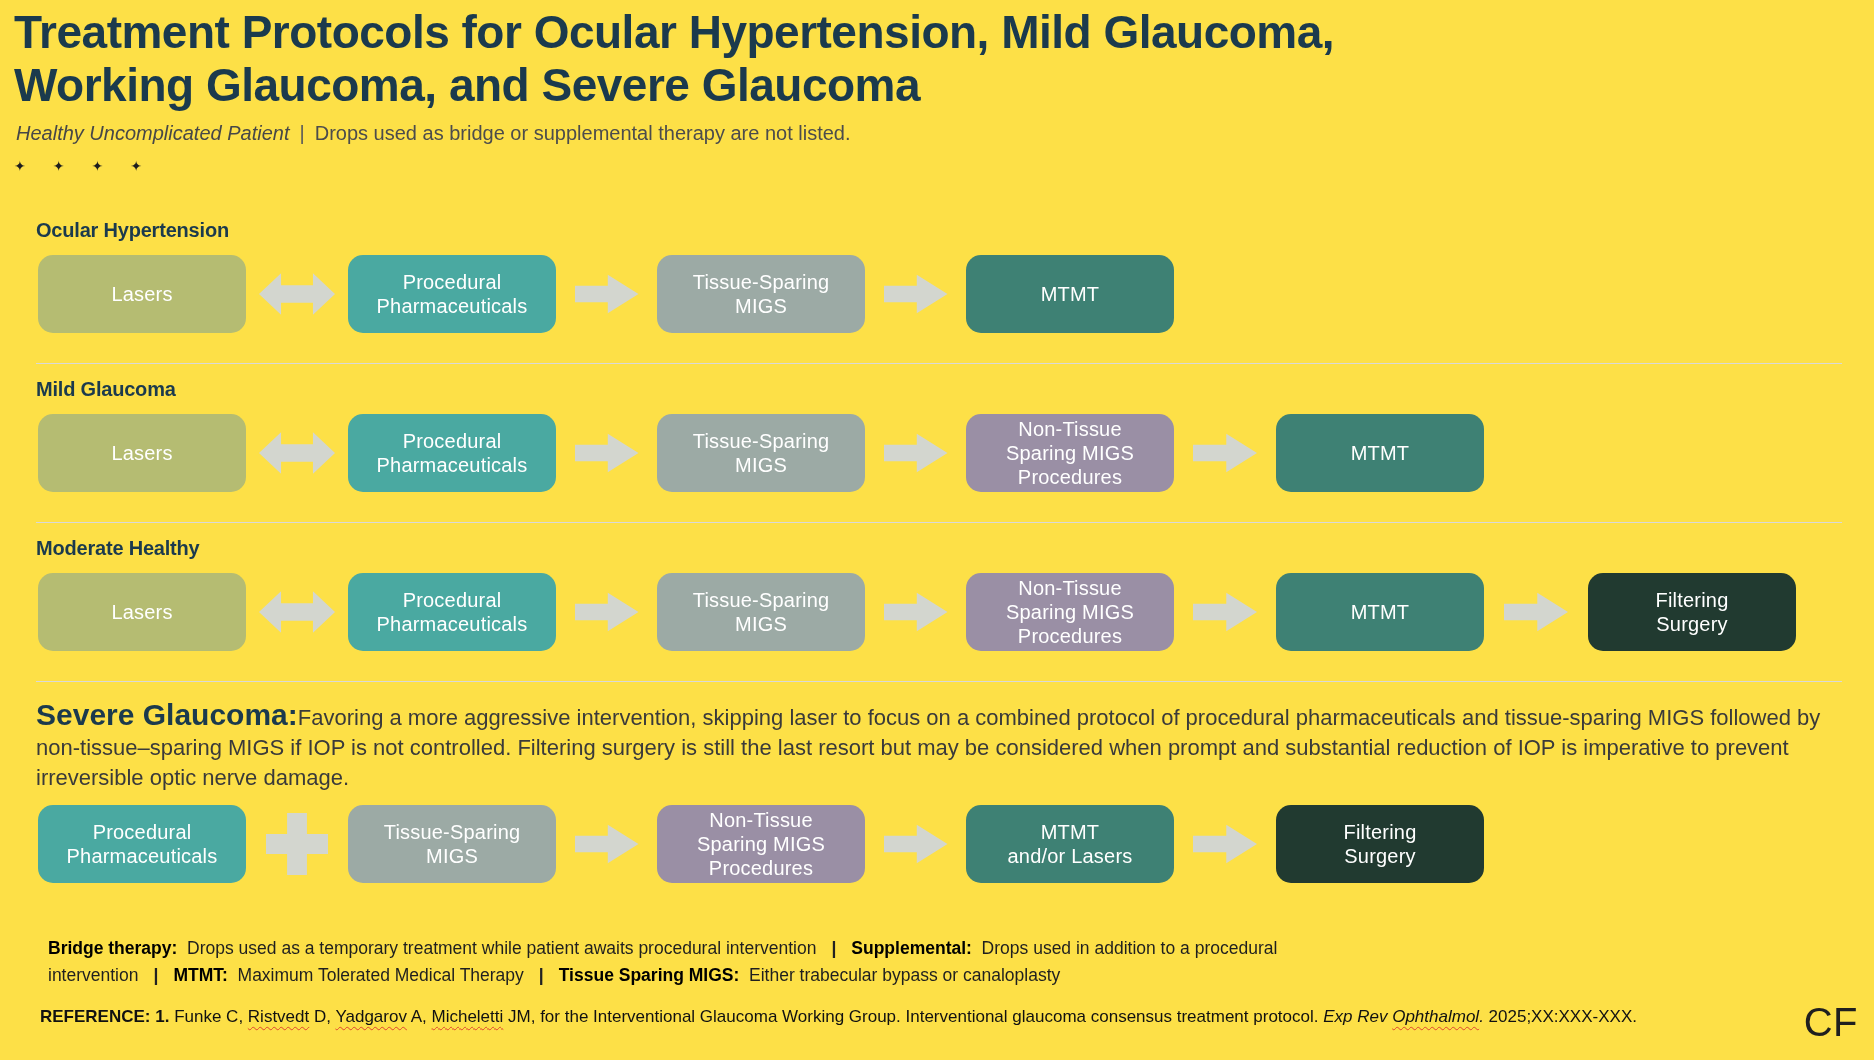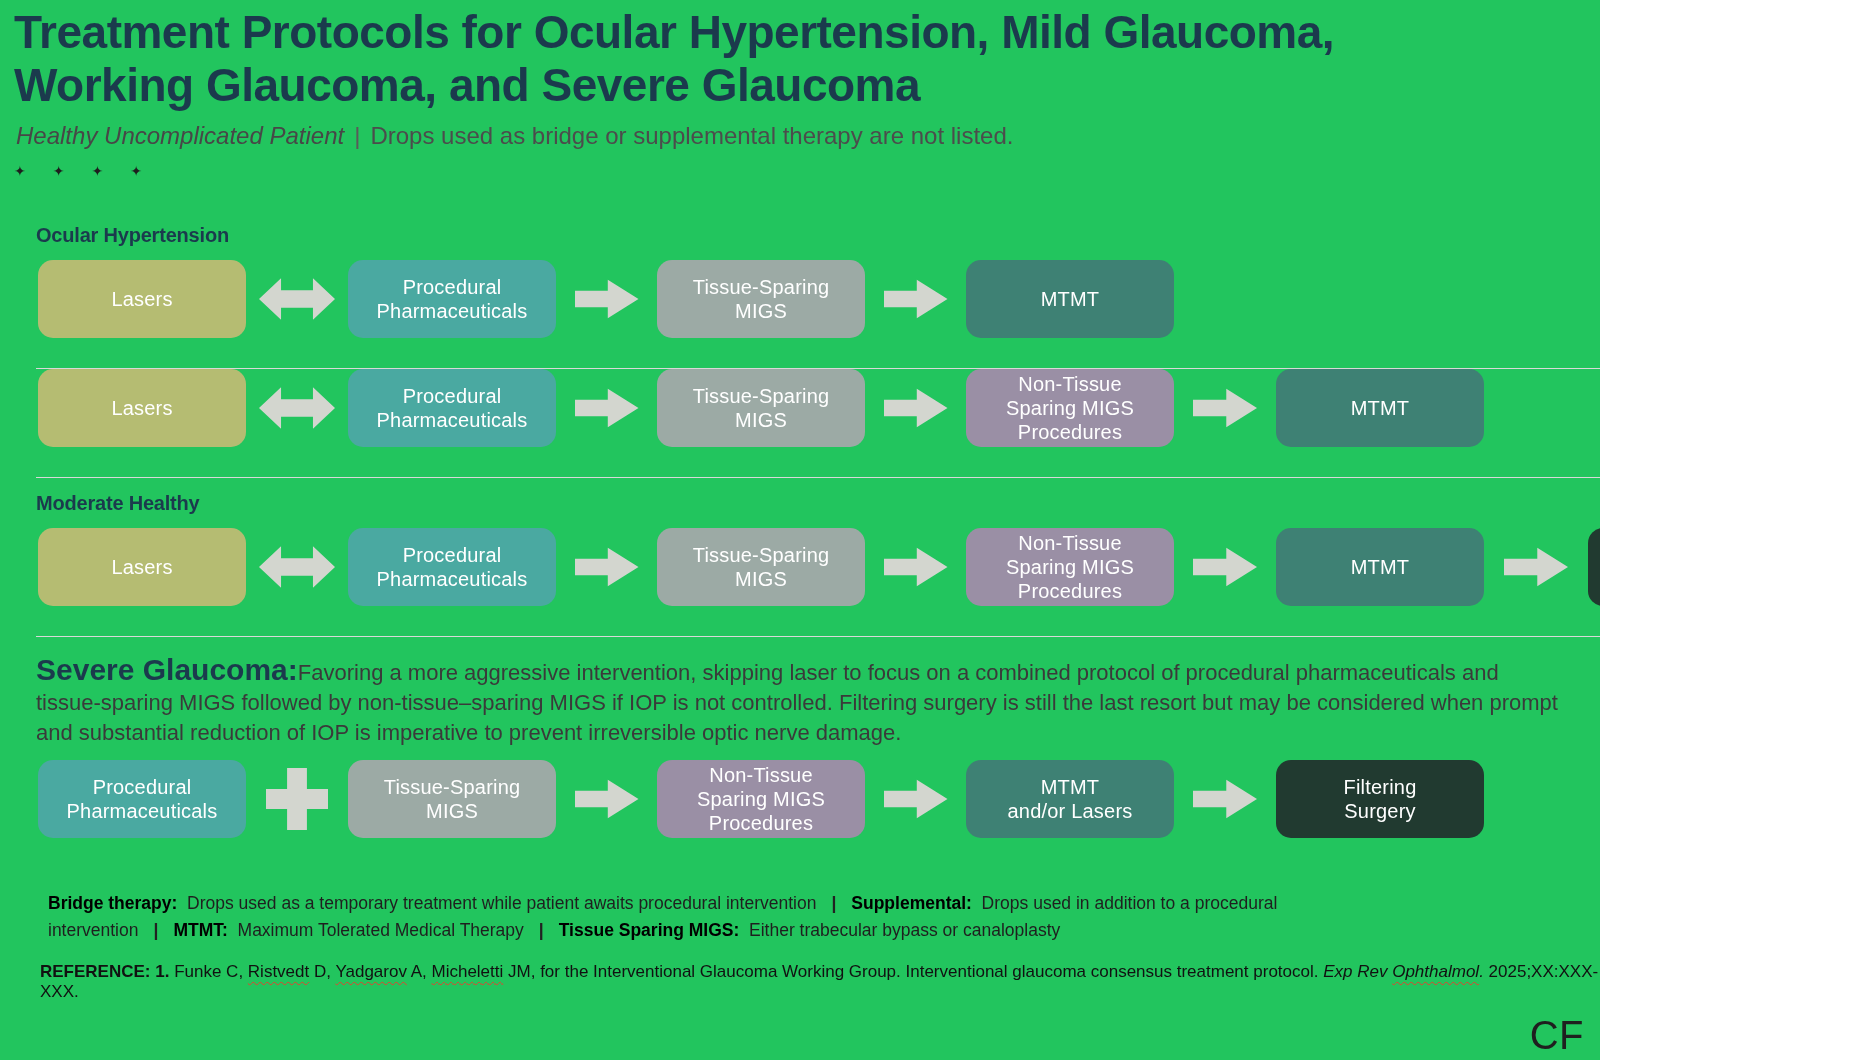--- a/index.html
+++ b/index.html
@@ -1,24 +1,24 @@
 <!DOCTYPE html>
 <html style="--lasers: #b5bc72; --procedural: #4aa9a1; --tissue: #9caaa5; --nontissue: #9a8fa5; --mtmt: #3e8174; --filtering: #213a30; --connector: #d3d6cf; --heading: #1b3a4d; --divider: #d9d9d9;"><head>
 <meta charset="utf-8">
 <style>
   :root{
     --lasers:#b5bc72; --procedural:#4aa9a1; --tissue:#9caaa5; --nontissue:#9a8fa5;
     --mtmt:#3e8174; --filtering:#213a30; --connector:#d3d6cf; --heading:#1b3a4d; --divider:#d9d9d9;
   }
   *{box-sizing:border-box;margin:0;padding:0;}
   body{background:#fff;font-family:"Liberation Sans",sans-serif;color:#222;}
-  .canvas{position:relative;width:1600px;height:1060px;background:#22c55e;overflow:hidden;}
+  .canvas{position:relative;width:1874px;height:1060px;background:#fde047;overflow:hidden;}
 
   h1.page-title{margin:6px 0 0 14px;font-size:46px;line-height:53px;font-weight:700;color:var(--heading);letter-spacing:-0.5px;}
-  .subtitle{margin:10px 0 0 16px;font-size:24px;color:#4c4c4c;}
+  .subtitle{margin:10px 0 0 16px;font-size:20px;color:#4c4c4c;}
   .subtitle .em{font-style:italic;color:#474747;}
   .subtitle .sep{margin:0 10px;color:#5a5a5a;font-weight:300;}
   .subtitle .note{color:#4c4c4c;}
   .marks{margin:12px 0 0 14px;height:20px;}
   .marks .mark{display:inline-block;margin-right:27px;font-size:14px;color:#1e1e1e;}
 
   .flow-sections{margin:0 0 0 36px;}
   .divider{height:1px;background:var(--divider);width:1806px;margin-top:30px;}
   h2.section-heading{font-size:20px;font-weight:700;color:var(--heading);margin:14px 0 13px 0;letter-spacing:-0.2px;}
   .section:first-child h2.section-heading{margin-top:42px;}
@@ -37,21 +37,21 @@
   .definitions{margin:52px 0 0 48px;max-width:1410px;font-size:17.5px;line-height:1.55;color:#222;}
   .def-term{font-weight:700;color:#000;text-align:right;}
   .def-text{color:#1f1f1f;}
   .def-sep{font-weight:700;margin:0 15px;}
 
   .reference{margin:18px 0 0 40px;font-size:17px;color:#111;}
   .reference .b{font-weight:700;}
   .reference .i{font-style:italic;}
   .squiggle{text-decoration-line:underline;text-decoration-style:wavy;text-decoration-color:#e0432e;text-decoration-thickness:1px;text-underline-offset:4px;}
 
-  .logo{position:absolute;right:16px;bottom:2px;font-size:40px;color:#1f1f1f;letter-spacing:0.5px;}
+  .logo{position:absolute;right:16px;bottom:15px;font-size:40px;color:#1f1f1f;letter-spacing:0.5px;}
 </style>
 </head>
 <body>
 
 <div class="canvas">
 
   <h1 class="page-title"><span>Treatment Protocols for Ocular Hypertension, Mild Glaucoma,</span><br><span>Working Glaucoma, and Severe Glaucoma</span></h1>
 
   <p class="subtitle">
     <span class="em">Healthy Uncomplicated Patient</span><span class="sep">|</span><span class="note">Drops used as bridge or supplemental therapy are not listed.</span>
@@ -83,20 +83,21 @@
           <div class="connector-cell">
             <div class="shape-arrow"></div>
           </div>
           <div class="box" style="background: var(--mtmt);">
             <span class="box-label">MTMT</span>
           </div>
         </div>
       </section>
       <section class="section">
         <div class="divider"></div>
+        <h2 class="section-heading">Mild Glaucoma</h2>
         <div class="flow-row">
           <div class="box" style="background: var(--lasers);">
             <span class="box-label">Lasers</span>
           </div>
           <div class="connector-cell">
             <div class="shape-double-arrow"></div>
           </div>
           <div class="box" style="background: var(--procedural);">
             <span class="box-label">Procedural
 Pharmaceuticals</span>

